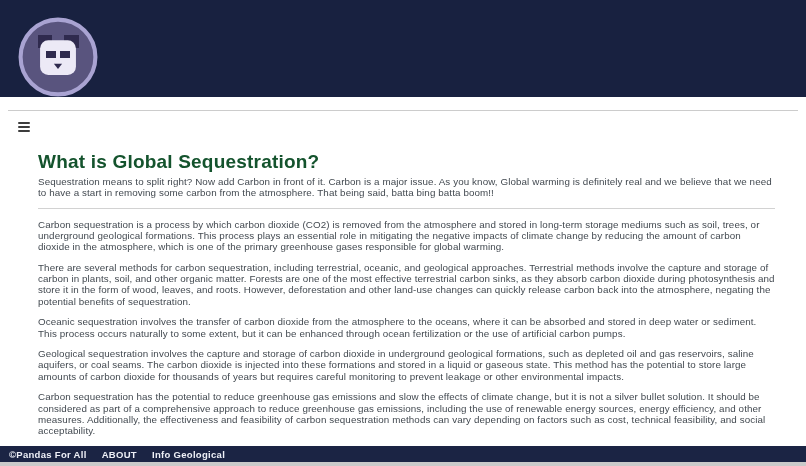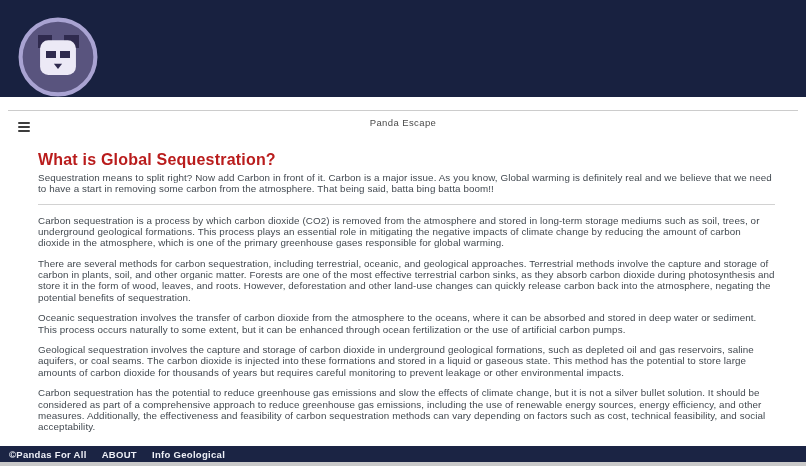--- a/index.html
+++ b/index.html
@@ -52,24 +52,24 @@
     padding: 0 31px 0 38px;
   }
   h1.page-title {
     font-size: 25px;
     font-weight: 700;
     letter-spacing: 0.3px;
     color: #15181c;
     margin-top: 4px;
   }
   h2.section-title {
-    font-size: 16px;
+    font-size: 19px;
     font-weight: 700;
     letter-spacing: 0.2px;
-    color: #b91c1c;
+    color: #14532d;
     margin-top: 15px;
   }
   .main p {
     font-size: 9.8px;
     line-height: 11.2px;
     letter-spacing: 0.1px;
     color: #424950;
     margin-top: 3px;
   }
   .rule {
@@ -128,21 +128,20 @@
     <path d="M14.4 18.6 h3.2 l-1.6 2.1 z" fill="#2f2a4e" shape-rendering="auto"></path>
   </svg>
 </div>
 
 <div class="nav-strip">
   <div class="menu-btn">
     <div class="bar"></div>
       <div class="bar"></div>
       <div class="bar"></div>
   </div>
-  <div class="site-title">Panda Escape</div>
 </div>
 
 <div class="main">
   <h2 class="section-title">What is Global Sequestration?</h2>
   <p>Sequestration means to split right? Now add Carbon in front of it. Carbon is a major issue. As you know, Global warming is definitely real and we believe that we need to have a start in removing some carbon from the atmosphere. That being said, batta bing batta boom!!</p>
   <hr class="rule">
   <div class="body-copy">
     <p>Carbon sequestration is a process by which carbon dioxide (CO2) is removed from the atmosphere and stored in long-term storage mediums such as soil, trees, or underground geological formations. This process plays an essential role in mitigating the negative impacts of climate change by reducing the amount of carbon dioxide in the atmosphere, which is one of the primary greenhouse gases responsible for global warming.</p>
     <p>There are several methods for carbon sequestration, including terrestrial, oceanic, and geological approaches. Terrestrial methods involve the capture and storage of carbon in plants, soil, and other organic matter. Forests are one of the most effective terrestrial carbon sinks, as they absorb carbon dioxide during photosynthesis and store it in the form of wood, leaves, and roots. However, deforestation and other land-use changes can quickly release carbon back into the atmosphere, negating the potential benefits of sequestration.</p>
     <p>Oceanic sequestration involves the transfer of carbon dioxide from the atmosphere to the oceans, where it can be absorbed and stored in deep water or sediment. This process occurs naturally to some extent, but it can be enhanced through ocean fertilization or the use of artificial carbon pumps.</p>

